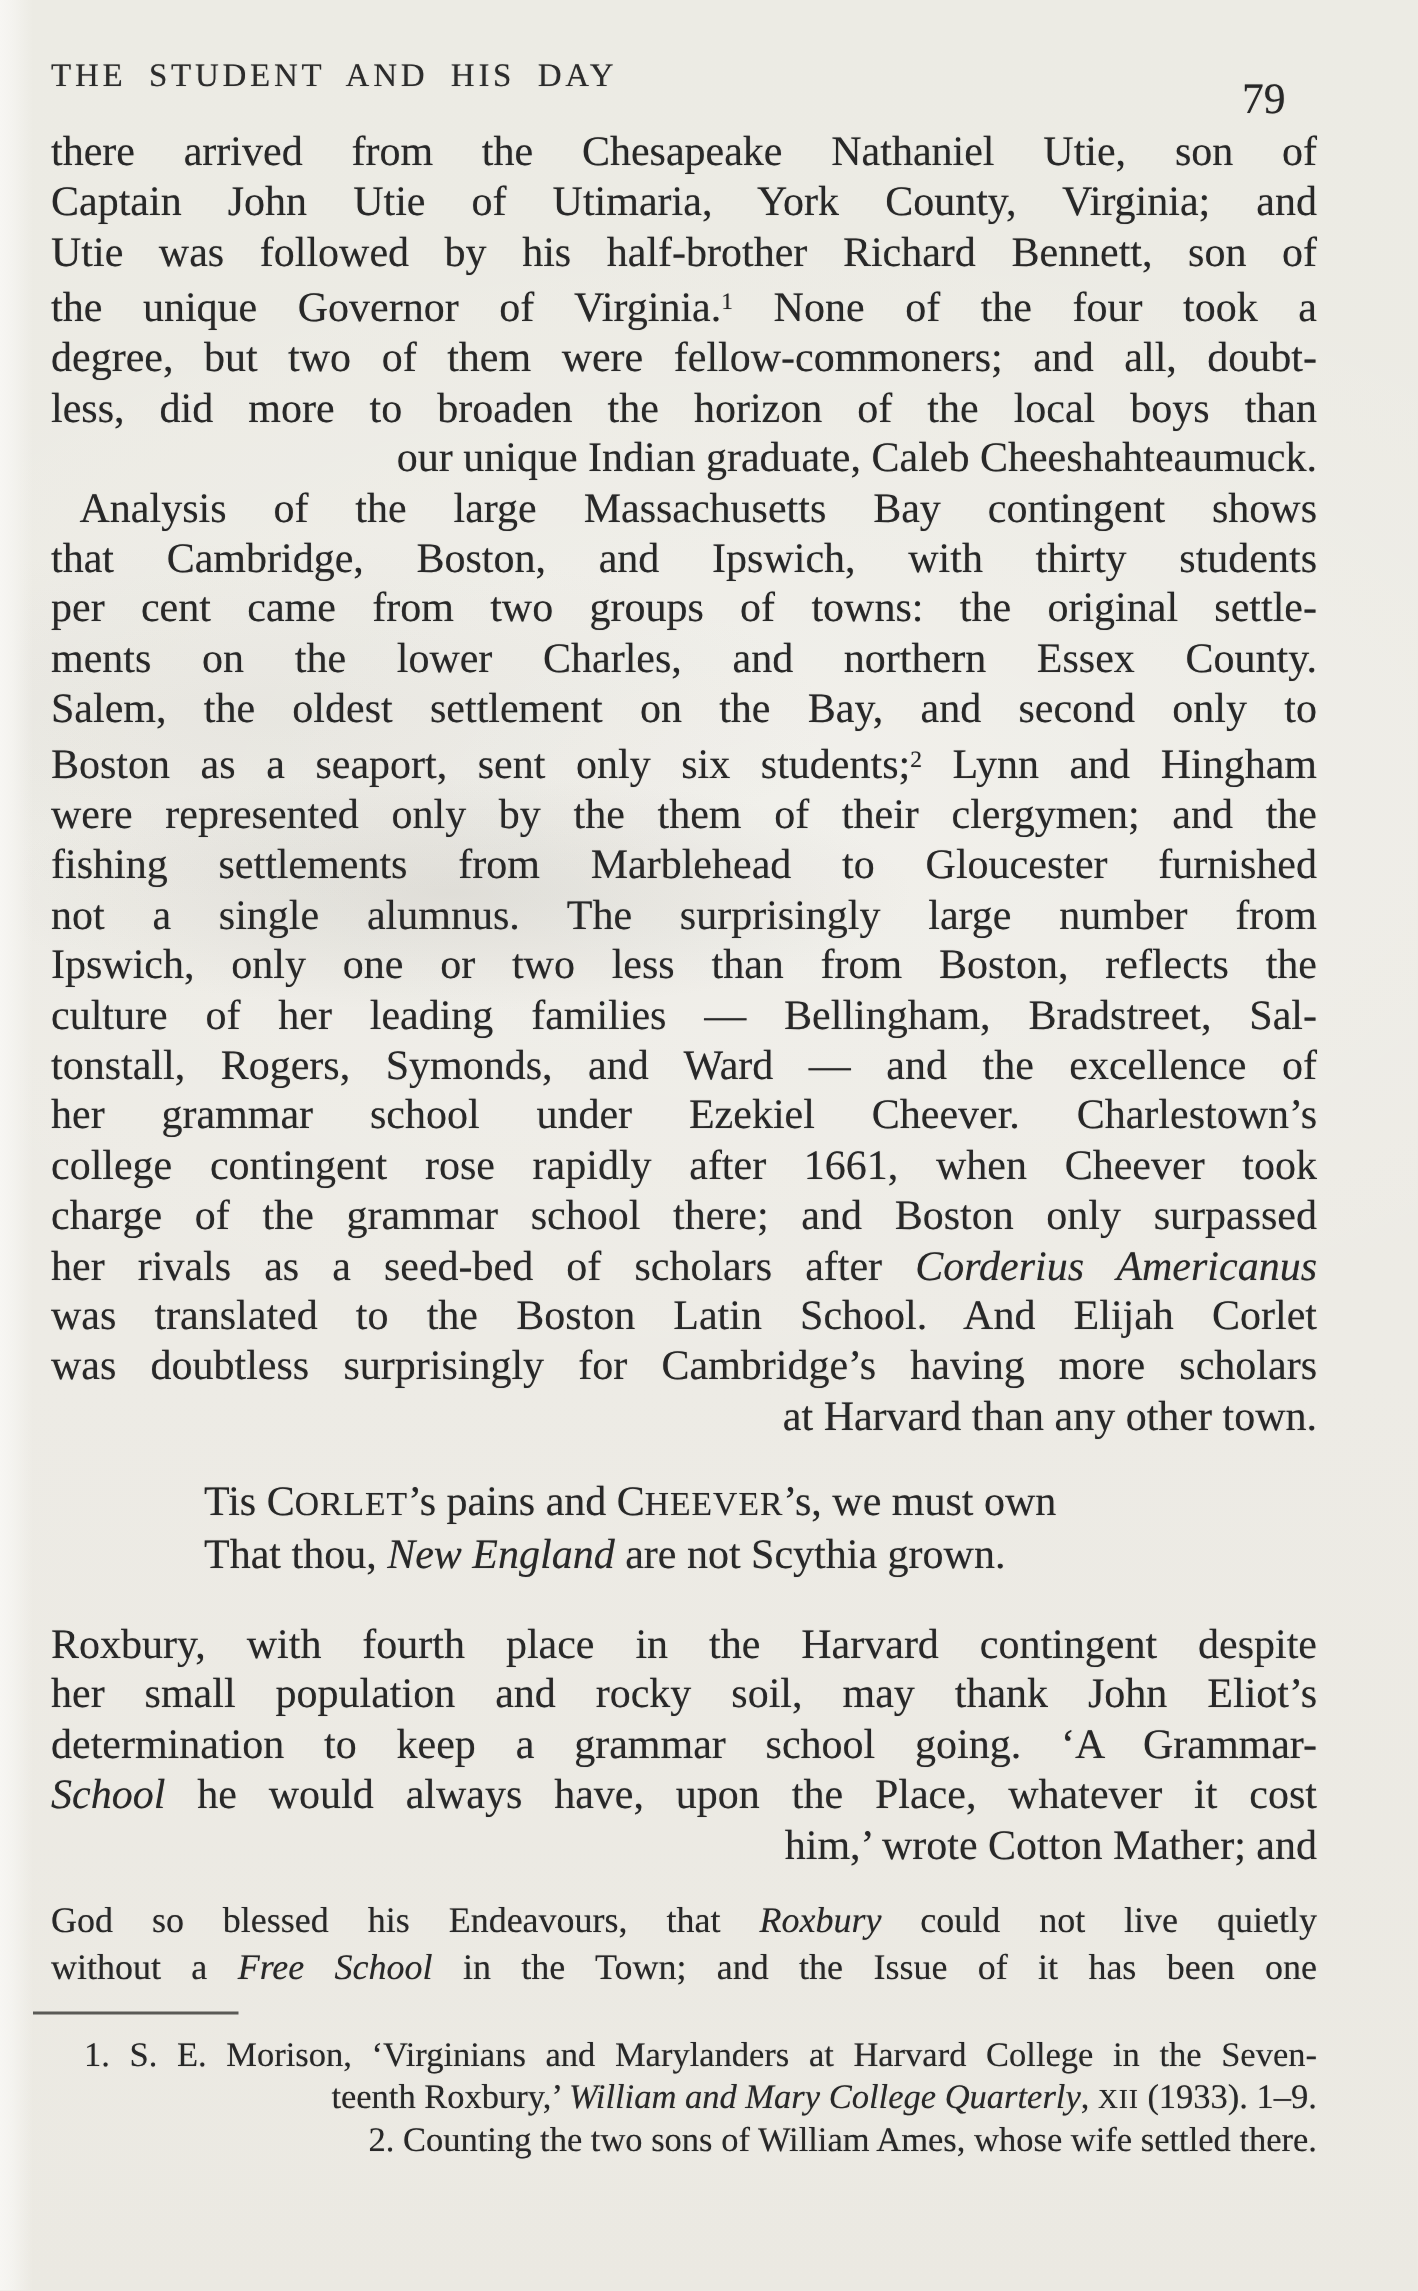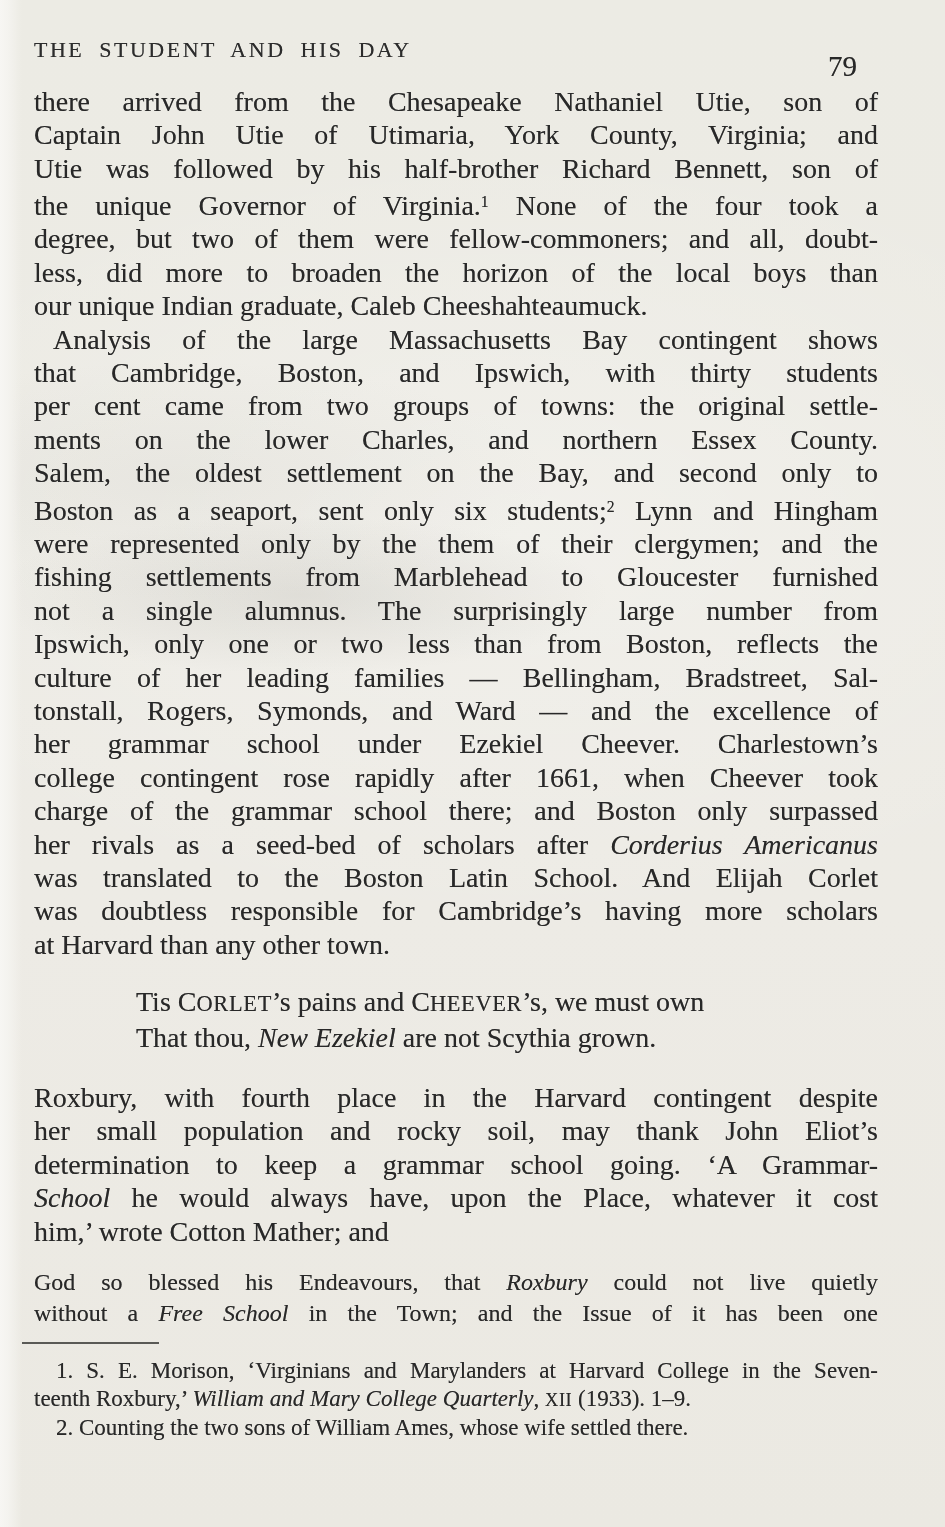--- a/index.html
+++ b/index.html
@@ -32,21 +32,21 @@
     color: #2c2c2c;
     text-shadow: 0 0 0.6px rgba(44,44,44,0.55);
   }
   .page-number {
     position: absolute; right: 21px; top: 16px;
     font-size: 29px; line-height: 34px;
     text-shadow: 0 0 0.6px rgba(44,44,44,0.55);
   }
   .textbody { font-size: 28px; line-height: 33.4px; }
   .block { margin: 0; }
-  .line { text-align: left; text-shadow: 0 0 0.6px rgba(40,40,40,0.5); }
+  .line { text-align: right; text-shadow: 0 0 0.6px rgba(40,40,40,0.5); }
   .line.just { text-align: justify; text-align-last: justify; }
   .line.indent { text-indent: 19px; }
   .i  { font-style: italic; }
   .sc { font-size: 0.80em; letter-spacing: 0.03em; }
   .sup { font-size: 0.56em; vertical-align: 0.5em; }
   .block.verse { margin: 24px 0 27px 102px; }
   .block.verse .line { text-align: left; }
   .block.quote { margin-top: 19px; font-size: 24px; line-height: 31px; }
   .footnote-rule {
     border: 0; border-top: 2px solid #5a5a56;
@@ -88,26 +88,26 @@
           <div class="line just"><span>fishing settlements from Marblehead to Gloucester furnished</span></div>
           <div class="line just"><span>not a single alumnus.  The surprisingly large number from</span></div>
           <div class="line just"><span>Ipswich, only one or two less than from Boston, reflects the</span></div>
           <div class="line just"><span>culture of her leading families — Bellingham, Bradstreet, Sal-</span></div>
           <div class="line just"><span>tonstall, Rogers, Symonds, and Ward — and the excellence of</span></div>
           <div class="line just"><span>her grammar school under Ezekiel Cheever.  Charlestown’s</span></div>
           <div class="line just"><span>college contingent rose rapidly after 1661, when Cheever took</span></div>
           <div class="line just"><span>charge of the grammar school there; and Boston only surpassed</span></div>
           <div class="line just"><span>her rivals as a seed-bed of scholars after </span><span class="i">Corderius Americanus</span></div>
           <div class="line just"><span>was translated to the Boston Latin School.  And Elijah Corlet</span></div>
-          <div class="line just"><span>was doubtless responsible for Cambridge’s having more scholars</span></div>
+          <div class="line just"><span>was doubtless surprisingly for Cambridge’s having more scholars</span></div>
           <div class="line"><span>at Harvard than any other town.</span></div>
         </div>
         <div class="block verse">
           <div class="line"><span>Tis C</span><span class="sc">ORLET</span><span>’s pains and C</span><span class="sc">HEEVER</span><span>’s, we must own</span></div>
-          <div class="line"><span>That thou, </span><span class="i">New Ezekiel</span><span> are not Scythia grown.</span></div>
+          <div class="line"><span>That thou, </span><span class="i">New England</span><span> are not Scythia grown.</span></div>
         </div>
         <div class="block paragraph">
           <div class="line just"><span>Roxbury, with fourth place in the Harvard contingent despite</span></div>
           <div class="line just"><span>her small population and rocky soil, may thank John Eliot’s</span></div>
           <div class="line just"><span>determination to keep a grammar school going.  ‘A Grammar-</span></div>
           <div class="line just"><span class="i">School</span><span> he would always have, upon the Place, whatever it cost</span></div>
           <div class="line"><span>him,’ wrote Cotton Mather; and</span></div>
         </div>
         <div class="block quote">
           <div class="line just"><span>God so blessed his Endeavours, that </span><span class="i">Roxbury</span><span> could not live quietly</span></div>

